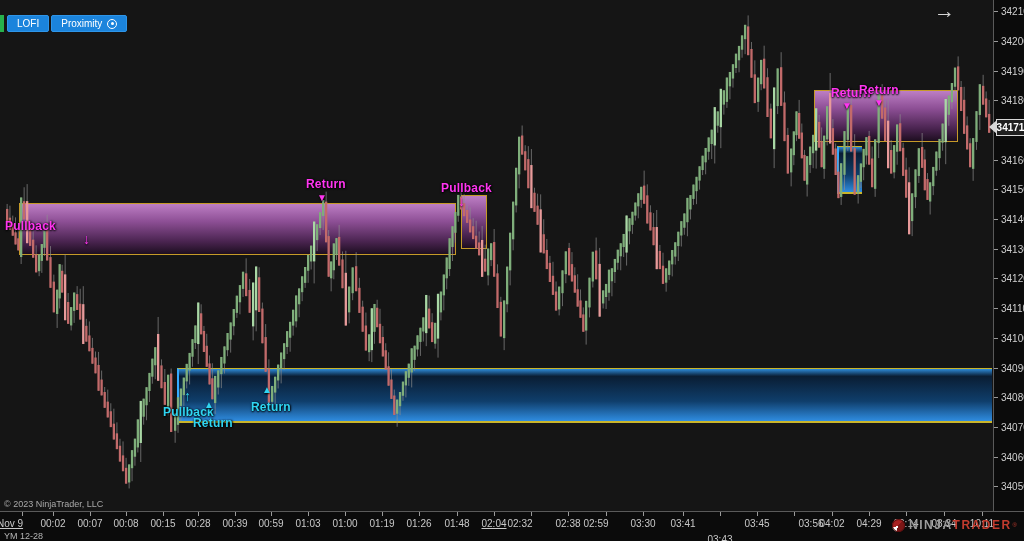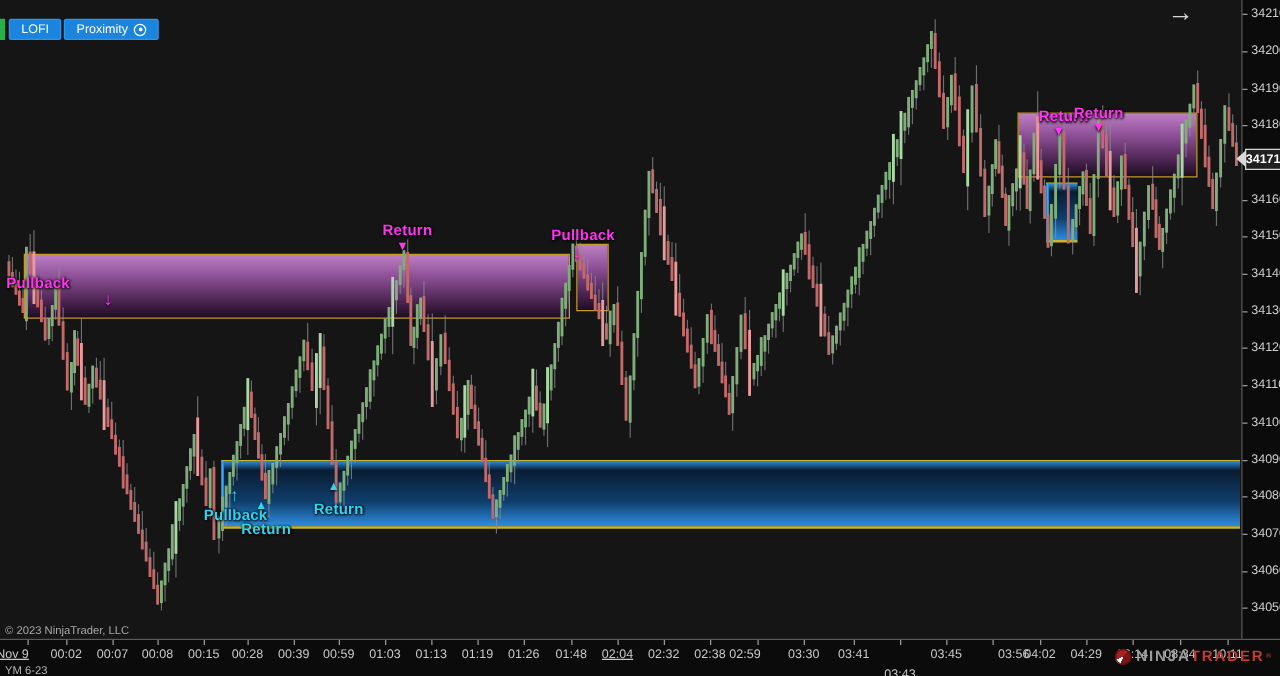--- a/index.html
+++ b/index.html
@@ -787,51 +787,51 @@
       <div class="p-label" style="top: 426.97px;">34070</div>
       <div class="p-tick" style="top: 456.67px;"></div>
       <div class="p-label" style="top: 456.67px;">34060</div>
       <div class="p-tick" style="top: 486.37px;"></div>
       <div class="p-label" style="top: 486.37px;">34050</div>
     </div>
   <div id="badge-notch" style="top: 120px;"></div>
   <div id="price-badge" style="top: 119px;">34171</div>
 
   <div id="time-axis">
-    <div id="instrument">YM 6-23</div>
+    <div id="instrument">YM 12-28</div>
   <div class="t-tick" style="left: 22px;"></div>
       <div class="t-label" style="left: 10px; text-decoration: underline;">Nov 9</div>
       <div class="t-tick" style="left: 53px;"></div>
       <div class="t-label" style="left: 53px;">00:02</div>
       <div class="t-tick" style="left: 90px;"></div>
       <div class="t-label" style="left: 90px;">00:07</div>
       <div class="t-tick" style="left: 126px;"></div>
       <div class="t-label" style="left: 126px;">00:08</div>
       <div class="t-tick" style="left: 163px;"></div>
       <div class="t-label" style="left: 163px;">00:15</div>
       <div class="t-tick" style="left: 198px;"></div>
       <div class="t-label" style="left: 198px;">00:28</div>
       <div class="t-tick" style="left: 235px;"></div>
       <div class="t-label" style="left: 235px;">00:39</div>
       <div class="t-tick" style="left: 271px;"></div>
       <div class="t-label" style="left: 271px;">00:59</div>
       <div class="t-tick" style="left: 308px;"></div>
       <div class="t-label" style="left: 308px;">01:03</div>
       <div class="t-tick" style="left: 345px;"></div>
-      <div class="t-label" style="left: 345px;">01:13</div>
+      <div class="t-label" style="left: 345px;">01:00</div>
       <div class="t-tick" style="left: 382px;"></div>
       <div class="t-label" style="left: 382px;">01:19</div>
       <div class="t-tick" style="left: 419px;"></div>
       <div class="t-label" style="left: 419px;">01:26</div>
       <div class="t-tick" style="left: 457px;"></div>
       <div class="t-label" style="left: 457px;">01:48</div>
       <div class="t-tick" style="left: 494px;"></div>
       <div class="t-label" style="left: 494px; text-decoration: underline;">02:04</div>
       <div class="t-tick" style="left: 531px;"></div>
-      <div class="t-label" style="left: 531px;">02:32</div>
+      <div class="t-label" style="left: 520px;">02:32</div>
       <div class="t-tick" style="left: 568px;"></div>
       <div class="t-label" style="left: 568px;">02:38</div>
       <div class="t-tick" style="left: 606px;"></div>
       <div class="t-label" style="left: 596px;">02:59</div>
       <div class="t-tick" style="left: 643px;"></div>
       <div class="t-label" style="left: 643px;">03:30</div>
       <div class="t-tick" style="left: 683px;"></div>
       <div class="t-label" style="left: 683px;">03:41</div>
       <div class="t-tick" style="left: 720px;"></div>
       <div class="t-label" style="left: 720px; margin-top: 16px;">03:43</div>

